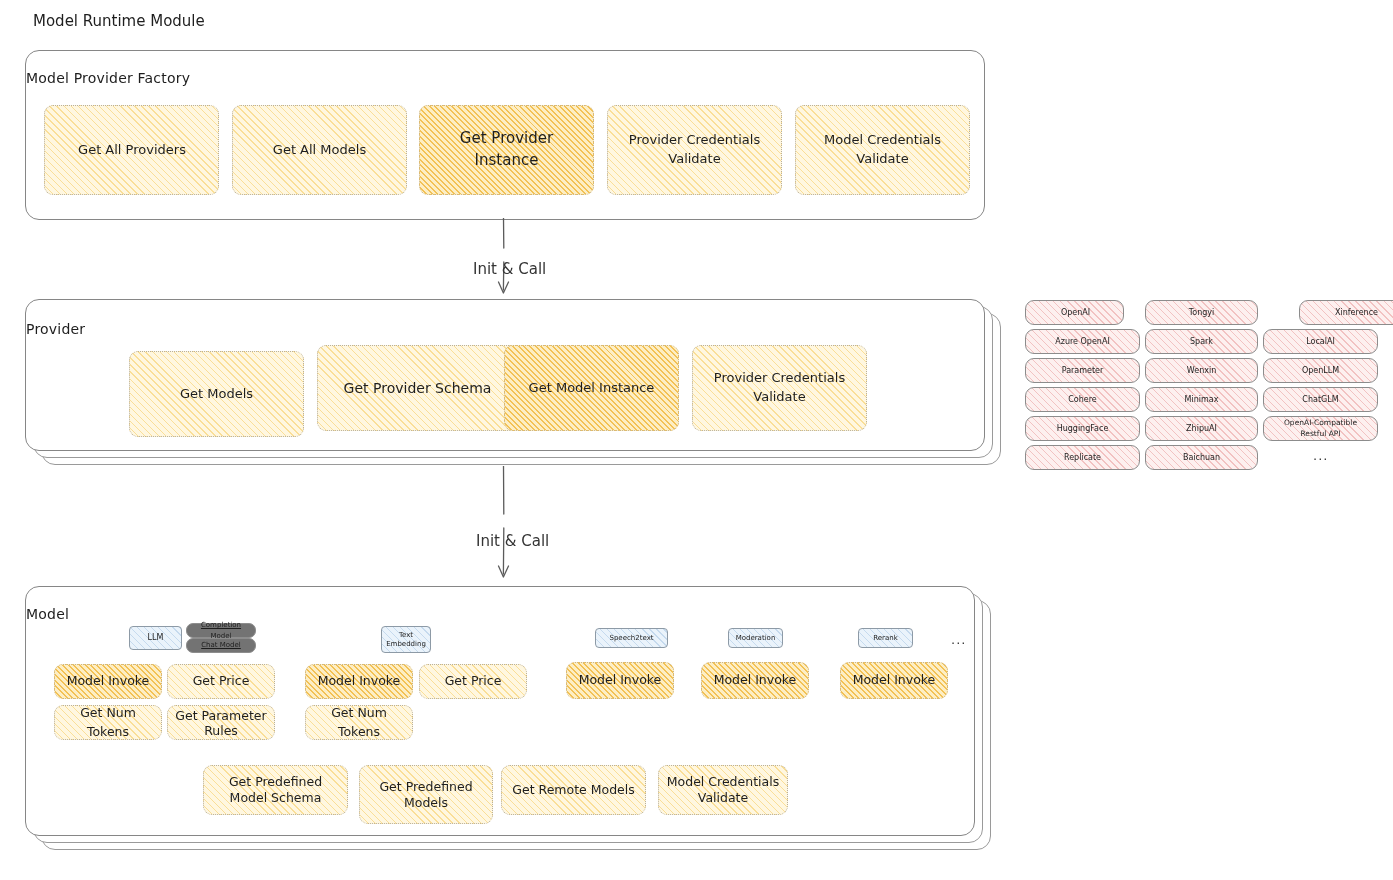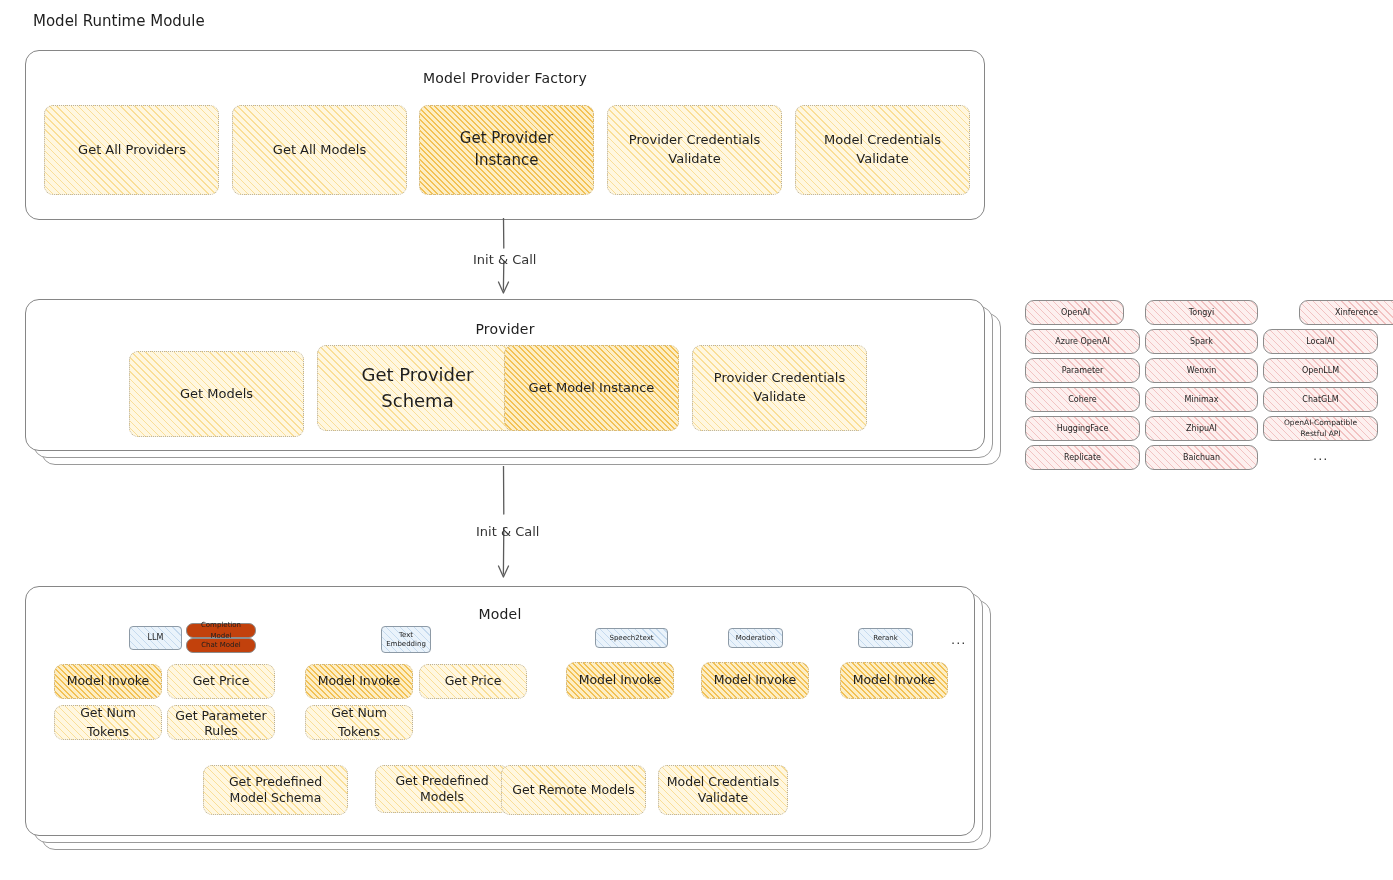--- a/index.html
+++ b/index.html
@@ -28,21 +28,20 @@
     position: absolute;
     background: #ffffff;
     border: 1.3px solid #9a9a9a;
     border-radius: 14px;
     box-sizing: border-box;
   }
 
   .panel-title {
     position: absolute;
     left: 0; right: 0;
-    text-align: center;
     font-size: 14px;
     letter-spacing: .2px;
     color: #1e1e1e;
   }
 
   
   .node {
     position: absolute;
     box-sizing: border-box;
     border-radius: 9px;
@@ -78,40 +77,42 @@
   }
   
   .fill-blue {
     background-color: #eaf3fb;
     background-image:
       repeating-linear-gradient(45deg, rgba(120,165,210,.32) 0 1px, rgba(0,0,0,0) 1px 5px);
     border: 1.2px solid #8d9aa6;
     border-radius: 4px;
   }
   .chip-white {
-    background: #c2410c;
+    background: #737373;
     border: 1.2px solid #8d8d8d;
     border-radius: 7px;
+    text-decoration: underline;
   }
 
   .title-main {
     position: absolute;
     font-size: 15px;
     color: #1e1e1e;
   }
 
   
   .conn {
     position: absolute;
   }
   .conn-label {
     position: absolute;
-    font-size: 13px;
+    font-size: 15px;
     color: #343434;
     white-space: nowrap;
+    margin-top: 8px;
   }
   .ellipsis {
     position: absolute;
     font-size: 13px;
     color: #3a3a3a;
     letter-spacing: 1px;
   }
 </style>
 </head>
 <body>
@@ -146,21 +147,21 @@
 
 <div class="layer" style="left:41px; top:313px; width:960px; height:152px;"></div>
 <div class="layer" style="left:33px; top:306px; width:960px; height:152px;"></div>
 <div class="sketch-panel" style="left:25px; top:299px; width:960px; height:152px;">
   <div class="panel-title" style="top:21px;">Provider</div>
 </div>
 
 <div class="node fill-yellow" style="left:129px; top:345px; width:175px; height:86px; font-size:13px;margin-top:6px;">
   <span>Get Models</span>
 </div>
-<div class="node fill-yellow" style="left:317px; top:345px; width:201px; height:86px; font-size:18px;">
+<div class="node fill-yellow" style="left:317px; top:345px; width:201px; height:86px; font-size:14px;">
   <span>Get Provider Schema</span>
 </div>
 <div class="node fill-orange" style="left:504px; top:345px; width:175px; height:86px; font-size:13px;text-align:center;">
   <span>Get Model Instance</span>
 </div>
 <div class="node fill-yellow" style="left:692px; top:345px; width:175px; height:86px; font-size:13px;">
   <span>Provider Credentials Validate</span>
 </div>
 
 <div style="position:absolute; left:1025px; top:300px;">
@@ -286,21 +287,21 @@
 <div class="node fill-orange" style="left:701px; top:662px; width:108px; height:37px; font-size:12.5px;">
   <span>Model Invoke</span>
 </div>
 <div class="node fill-orange" style="left:840px; top:662px; width:108px; height:37px; font-size:12.5px;">
   <span>Model Invoke</span>
 </div>
 
 <div class="node fill-yellow" style="left:203px; top:765px; width:145px; height:50px; font-size:12.5px; line-height:1.25;">
   <span>Get Predefined Model Schema</span>
 </div>
-<div class="node fill-yellow" style="left:359px; top:765px; width:134px; height:48px; font-size:12.5px; line-height:1.25;margin-left:16px;">
+<div class="node fill-yellow" style="left:359px; top:765px; width:134px; height:59px; font-size:12.5px; line-height:1.25;">
   <span>Get Predefined Models</span>
 </div>
 <div class="node fill-yellow" style="left:501px; top:765px; width:145px; height:50px; font-size:12.5px; line-height:1.25;">
   <span>Get Remote Models</span>
 </div>
 <div class="node fill-yellow" style="left:658px; top:765px; width:130px; height:50px; font-size:12.5px; line-height:1.25;">
   <span>Model Credentials Validate</span>
 </div>
 
 </body></html>

